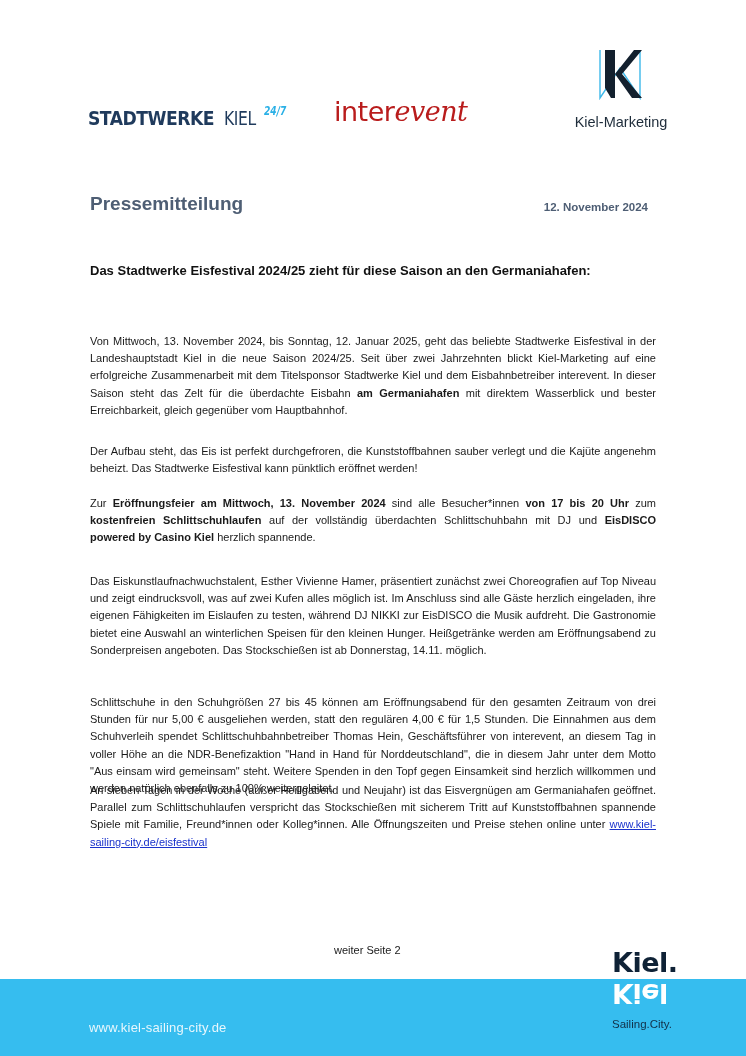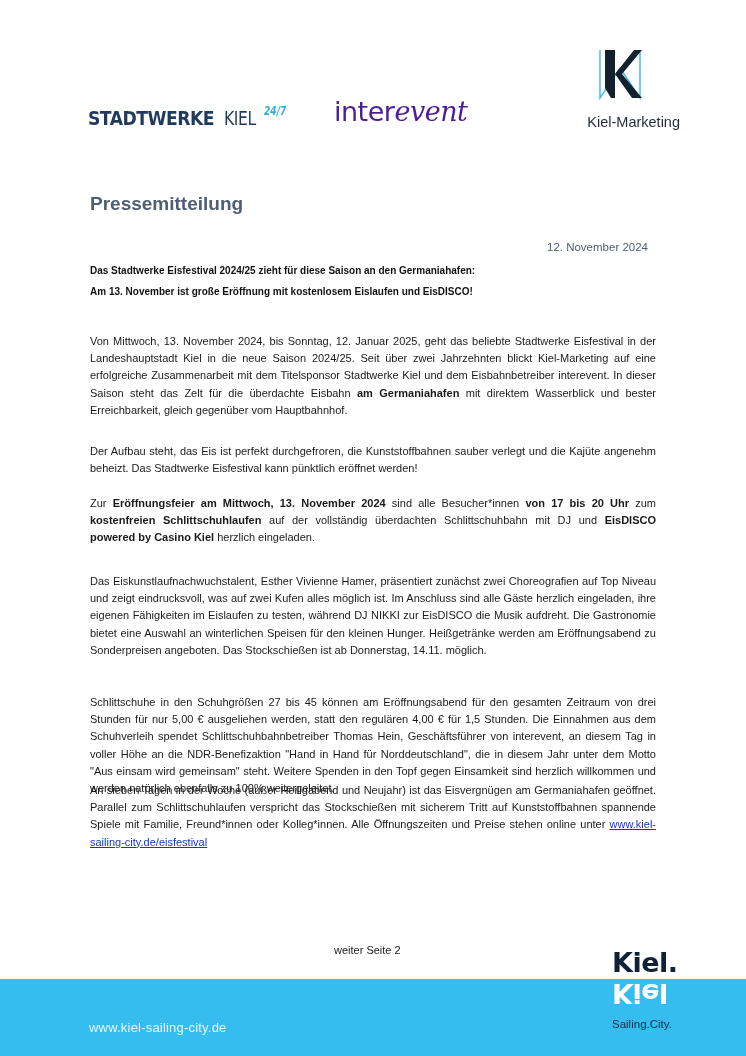--- a/index.html
+++ b/index.html
@@ -5,32 +5,32 @@
     * { box-sizing: border-box; margin: 0; padding: 0; }
     html, body { width: 746px; height: 1056px; background: #ffffff; overflow: hidden; }
     body { position: relative; font-family: "Liberation Sans", sans-serif; color: #1a1a1a; }
 
     .logos { position: absolute; top: 0; left: 0; width: 746px; height: 140px; }
     .logo-stadtwerke { position: absolute; left: 88px; top: 98px; height: 32px; display: flex; align-items: flex-end; }
     .sw-bold { font-family: "DejaVu Sans", sans-serif; font-weight: bold; font-size: 20px; color: #1f3a5c; letter-spacing: -0.6px; transform: scaleX(0.86); transform-origin: left bottom; display: inline-block; white-space: nowrap; line-height: 24px; }
     .sw-light { font-family: "DejaVu Sans", sans-serif; font-weight: normal; font-size: 20px; color: #1f3a5c; letter-spacing: -0.5px; transform: scaleX(0.78); transform-origin: left bottom; display: inline-block; white-space: nowrap; line-height: 24px; position: absolute; left: 136px; bottom: 0; }
     .sw-247 { position: absolute; left: 176px; bottom: 12px; font-family: "DejaVu Sans", sans-serif; font-weight: bold; font-style: italic; font-size: 13px; color: #2ab0e6; transform: scaleX(0.7); transform-origin: left bottom; white-space: nowrap; }
 
-    .logo-interevent { position: absolute; left: 334px; top: 96px; font-family: "DejaVu Sans", sans-serif; font-size: 27px; color: #4c1d95; letter-spacing: -0.5px; white-space: nowrap; line-height: 32px; }
+    .logo-interevent { position: absolute; left: 334px; top: 96px; font-family: "DejaVu Sans", sans-serif; font-size: 27px; color: #b91c1c; letter-spacing: -0.5px; white-space: nowrap; line-height: 32px; }
     .logo-interevent .ev { font-family: "DejaVu Serif", serif; font-style: italic; font-weight: normal; }
 
     .logo-kielmarketing { position: absolute; left: 562px; top: 48px; width: 118px; height: 90px; }
     .km-mark { position: absolute; left: 36px; top: 0; width: 44px; height: 52px; }
-    .km-label { position: absolute; left: 0; top: 66px; width: 118px; text-align: right; font-size: 14.5px; color: #1e2c3a; white-space: nowrap; }
+    .km-label { position: absolute; left: 0; top: 66px; width: 118px; text-align: center; font-size: 14.5px; color: #1e2c3a; white-space: nowrap; }
 
     .press-header { position: absolute; left: 90px; top: 193px; width: 560px; height: 30px; }
     .press-title { position: absolute; left: 0; top: 0; font-family: "Liberation Sans", sans-serif; font-weight: bold; font-size: 19px; color: #4e5e74; }
-    .press-date { position: absolute; right: 2px; top: 8px; font-weight: normal; font-size: 11.5px; color: #4e5e74; margin-top: 40px; }
+    .press-date { position: absolute; right: 2px; top: 8px; font-weight: bold; font-size: 11.5px; color: #4e5e74; }
 
-    .headline { position: absolute; left: 90px; top: 260px; width: 566px; font-weight: bold; font-size: 10px; line-height: 21px; color: #111111; }
+    .headline { position: absolute; left: 90px; top: 260px; width: 566px; font-weight: bold; font-size: 13px; line-height: 21px; color: #111111; }
 
     .body-text { position: absolute; left: 90px; width: 566px; font-size: 11px; line-height: 17.2px; text-align: justify; color: #1a1a1a; }
     .body-text b { font-weight: bold; }
     .p1 { top: 333px; }
     .p2 { top: 443px; }
     .p3 { top: 495px; }
     .p4 { top: 573px; }
     .p5 { top: 694px; }
     .p6 { top: 782px; }
     .link { color: #1a33cc; text-decoration: underline; }
@@ -69,28 +69,27 @@
   </div>
 </div>
 
 <div class="press-header">
   <div class="press-title">Pressemitteilung</div>
   <div class="press-date">12. November 2024</div>
 </div>
 
 <div class="headline">
   <div>Das Stadtwerke Eisfestival 2024/25 zieht für diese Saison an den Germaniahafen:</div>
-  <div>Am 13. November ist große Eröffnung mit kostenlosem Eislaufen und EisDISCO!</div>
 </div>
 
 <p class="body-text p1"><span>Von Mittwoch, 13. November 2024, bis Sonntag, 12. Januar 2025, geht das beliebte Stadtwerke Eisfestival in der Landeshauptstadt Kiel in die neue Saison 2024/25. Seit über zwei Jahrzehnten blickt Kiel-Marketing auf eine erfolgreiche Zusammenarbeit mit dem Titelsponsor Stadtwerke Kiel und dem Eisbahnbetreiber interevent. In dieser Saison steht das Zelt für die überdachte Eisbahn </span><b>am Germaniahafen</b><span> mit direktem Wasserblick und bester Erreichbarkeit, gleich gegenüber vom Hauptbahnhof.</span></p>
 
 <p class="body-text p2">Der Aufbau steht, das Eis ist perfekt durchgefroren, die Kunststoffbahnen sauber verlegt und die Kajüte angenehm beheizt. Das Stadtwerke Eisfestival kann pünktlich eröffnet werden!</p>
 
-<p class="body-text p3"><span>Zur </span><b>Eröffnungsfeier am Mittwoch, 13. November 2024</b><span> sind alle Besucher*innen </span><b>von 17 bis 20 Uhr</b><span> zum </span><b>kostenfreien Schlittschuhlaufen</b><span> auf der vollständig überdachten Schlittschuhbahn mit DJ und </span><b>EisDISCO powered by Casino Kiel</b><span> herzlich eingeladen.</span></p>
+<p class="body-text p3"><span>Zur </span><b>Eröffnungsfeier am Mittwoch, 13. November 2024</b><span> sind alle Besucher*innen </span><b>von 17 bis 20 Uhr</b><span> zum </span><b>kostenfreien Schlittschuhlaufen</b><span> auf der vollständig überdachten Schlittschuhbahn mit DJ und </span><b>EisDISCO powered by Casino Kiel</b><span> herzlich spannende.</span></p>
 
 <p class="body-text p4">Das Eiskunstlaufnachwuchstalent, Esther Vivienne Hamer, präsentiert zunächst zwei Choreografien auf Top Niveau und zeigt eindrucksvoll, was auf zwei Kufen alles möglich ist. Im Anschluss sind alle Gäste herzlich eingeladen, ihre eigenen Fähigkeiten im Eislaufen zu testen, während DJ NIKKI zur EisDISCO die Musik aufdreht. Die Gastronomie bietet eine Auswahl an winterlichen Speisen für den kleinen Hunger. Heißgetränke werden am Eröffnungsabend zu Sonderpreisen angeboten. Das Stockschießen ist ab Donnerstag, 14.11. möglich.</p>
 
 <p class="body-text p5">Schlittschuhe in den Schuhgrößen 27 bis 45 können am Eröffnungsabend für den gesamten Zeitraum von drei Stunden für nur 5,00 € ausgeliehen werden, statt den regulären 4,00 € für 1,5 Stunden. Die Einnahmen aus dem Schuhverleih spendet Schlittschuhbahnbetreiber Thomas Hein, Geschäftsführer von interevent, an diesem Tag in voller Höhe an die NDR-Benefizaktion "Hand in Hand für Norddeutschland", die in diesem Jahr unter dem Motto "Aus einsam wird gemeinsam" steht. Weitere Spenden in den Topf gegen Einsamkeit sind herzlich willkommen und werden natürlich ebenfalls zu 100% weitergeleitet.</p>
 
 <p class="body-text p6"><span>An sieben Tagen in der Woche (außer Heiligabend und Neujahr) ist das Eisvergnügen am Germaniahafen geöffnet. Parallel zum Schlittschuhlaufen verspricht das Stockschießen mit sicherem Tritt auf Kunststoffbahnen spannende Spiele mit Familie, Freund*innen oder Kolleg*innen. Alle Öffnungszeiten und Preise stehen online unter </span><a class="link">www.kiel-sailing-city.de/eisfestival</a></p>
 
 <div class="weiter">weiter Seite 2</div>
 
 <div class="footer-band"></div>

